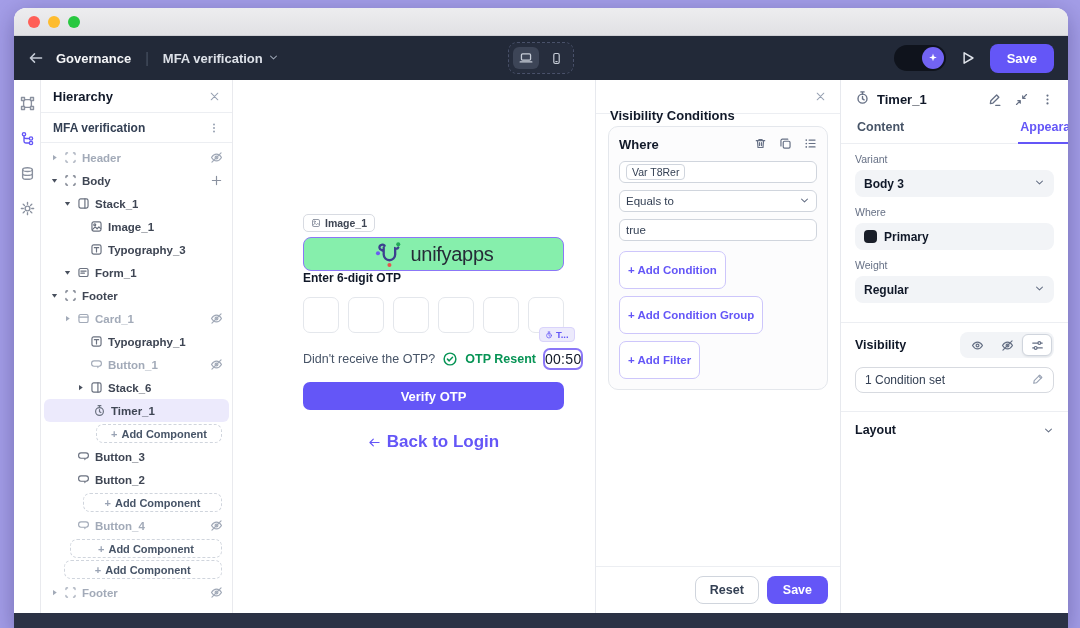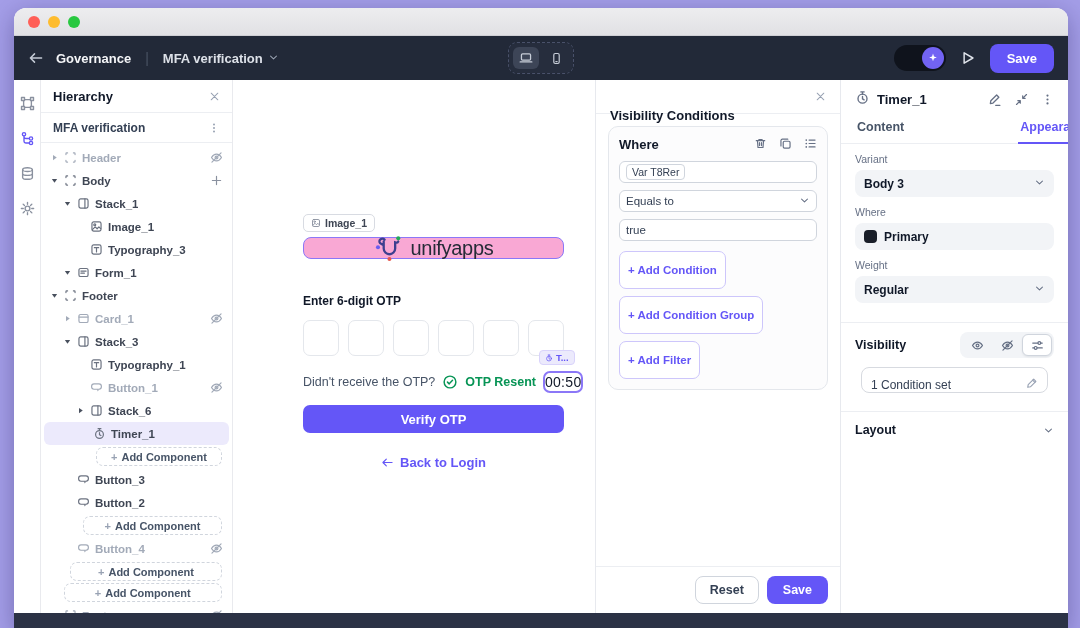--- a/index.html
+++ b/index.html
@@ -63,40 +63,40 @@
           border-radius:7px; display:flex; align-items:center; justify-content:center; gap:4px;
           font-size:11px; color:#475467; font-weight:600; cursor:pointer; }
   .tadd .plus { color:#98a2b3; }
   
   .canvas { flex:1; position:relative; background:#fff; overflow:hidden; }
   .canvas-inner { position:absolute; left:70px; top:134px; width:261px; }
   .sel-label-chip { display:inline-flex; align-items:center; gap:4px; background:#fff;
                     border:1px solid #d8dbe2; border-radius:5px; padding:2px 7px; font-size:10.5px;
                     font-weight:600; color:#3f4654; margin-bottom:5px; }
   .sel-label-chip .ic { color:#8a919f; display:flex; }
-  .logo-box { height:22px; border:1.5px solid #8b77f7; border-radius:8px; display:flex;
-              align-items:center; justify-content:center; gap:7px; margin-bottom:35px; background:#f9a8d4; }
+  .logo-box { height:34px; border:1.5px solid #8b77f7; border-radius:8px; display:flex;
+              align-items:center; justify-content:center; gap:7px; background:#86efac; }
   .logo-text { font-size:20px; color:#252b37; letter-spacing:-.3px; }
   .otp-label { font-size:12px; font-weight:700; color:#101828; margin-bottom:12px; }
   .otp-row { display:flex; justify-content:space-between; margin-bottom:15px; }
   .otp-box { width:36px; height:36px; border:1px solid #e4e7ec; border-radius:7px; background:#fff; }
   .resend-row { display:flex; align-items:center; gap:7px; margin-bottom:12px; }
   .resend-q { font-size:12.5px; color:#475467; white-space:nowrap; }
   .badge-ic { color:#079455; display:flex; }
   .resend-ok { font-size:12.5px; font-weight:700; color:#079455; white-space:nowrap; }
   .timerwrap { position:relative; }
   .timer-box { border:2px solid #8b77f7; border-radius:7px; padding:1px 0; font-size:14px;
                color:#101828; background:#fff; letter-spacing:.3px; }
   .mini-chip { position:absolute; top:-21px; left:-4px; background:#eceafc; border:1px solid #d9d3fb;
                border-radius:4px; padding:1px 5px; font-size:9.5px; color:#6456f7; font-weight:600;
                display:flex; align-items:center; gap:3px; white-space:nowrap; }
   .verify-btn { width:100%; height:28px; background:#6456f7; border:none; border-radius:7px;
                 color:#ffffff; font-size:13px; font-weight:700; cursor:pointer; margin-bottom:22px; }
   .back-link { display:flex; align-items:center; justify-content:center; gap:6px; color:#6456f7;
-               font-size:13px; font-weight:700; cursor:pointer; }
+               font-size:17px; font-weight:700; cursor:pointer; }
   
   .cpanel { width:245px; flex:none; border-left:1px solid #e7e9ee; display:flex; flex-direction:column; min-height:0; }
   .cp-head { height:34px; flex:none; display:flex; align-items:center; justify-content:space-between;
              padding:0 14px; border-bottom:1px solid #eceef2; }
   .cp-title { font-size:13px; font-weight:700; color:#101828;margin-top:37px; }
   .cp-body { flex:1; padding:12px; }
   .where-card { border:1px solid #e4e7ec; border-radius:10px; background:#fcfcfd; padding:10px; }
   .where-head { display:flex; margin-bottom:9px; }
   .where-title { font-size:13px; font-weight:700; color:#101828; flex:1; }
   .where-icons { display:flex; gap:12px; color:#667085; }
@@ -134,22 +134,22 @@
   .iselect .ic { color:#667085; }
   .swatch { width:13px; height:13px; border-radius:4px; background:#1a1f29; margin-right:7px; flex:none; }
   .row-l { display:flex; align-items:center; }
   .idivider { border-top:1px solid #eceef2; margin:6px 0 0; }
   .vis-row { display:flex; align-items:center; justify-content:space-between; padding:9px 14px; }
   .vis-title { font-size:12.5px; font-weight:700; color:#101828; }
   .seg { display:flex; background:#f2f4f7; border-radius:8px; padding:2px; }
   .seg-btn { width:30px; height:22px; display:flex; align-items:center; justify-content:center;
              color:#667085; border-radius:6px; cursor:pointer; }
   .seg-btn.active { background:#fff; border:1px solid #d0d5dd; box-shadow:0 1px 2px rgba(16,24,40,.08); }
-  .cond-field { margin:0 20px 12px; height:26px; border:1px solid #d7dae0; border-radius:8px;
-                display:flex; align-items:flex-end; justify-content:space-between; padding:0 9px;
+  .cond-field { margin:0 14px 12px; height:26px; border:1px solid #d7dae0; border-radius:8px;
+                display:flex; align-items:center; justify-content:space-between; padding:0 9px;
                 font-size:12px; color:#344054; cursor:pointer; }
   .cond-field .ic { color:#98a2b3; }
   .layout-row { display:flex; align-items:center; justify-content:space-between; padding:11px 14px; cursor:pointer; }
   .layout-row .ic { color:#667085; }
 </style>
 </head>
 <body>
 
 <div class="window">
   <div class="titlebar">
@@ -378,35 +378,20 @@
             <span class="tlabel">Card_1</span>
             <span class="spacer"></span>
             <span class="ic" style="color:#a2aab8">
               <svg width="13" height="13" viewBox="0 0 12 12" fill="none" stroke="currentColor" stroke-width="1.1" stroke-linecap="round" stroke-linejoin="round">
                 <path d="M1.4 6s1.8-3.1 4.6-3.1S10.6 6 10.6 6 8.8 9.1 6 9.1 1.4 6 1.4 6z"></path>
                 <circle cx="6" cy="6" r="1.3"></circle>
                 <path d="M1.8 10.2 10.2 1.8"></path>
               </svg>
             </span>
           </div>
-          <div class="trow" style="padding-left: 22px;">
-            <span class="caret">
-              <svg width="9" height="9" viewBox="0 0 12 12">
-                <path d="M2.5 4h7L6 9z" fill="currentColor"></path>
-              </svg>
-            </span>
-            <span class="ic">
-              <svg width="13" height="13" viewBox="0 0 12 12" fill="none" stroke="currentColor" stroke-width="1.1" stroke-linecap="round" stroke-linejoin="round">
-                <rect x="1.8" y="1.8" width="8.4" height="8.4" rx="1.6"></rect>
-                <path d="M7.3 1.8v8.4"></path>
-              </svg>
-            </span>
-            <span class="tlabel">Stack_3</span>
-            <span class="spacer"></span>
-          </div>
           <div class="trow" style="padding-left: 35px;">
             <span class="caret"></span>
             <span class="ic">
               <svg width="13" height="13" viewBox="0 0 12 12" fill="none" stroke="currentColor" stroke-width="1.1" stroke-linecap="round" stroke-linejoin="round">
                 <rect x="1.8" y="1.8" width="8.4" height="8.4" rx="1.6"></rect>
                 <path d="M4 4.3h4M6 4.3v4"></path>
               </svg>
             </span>
             <span class="tlabel">Typography_1</span>
             <span class="spacer"></span>

